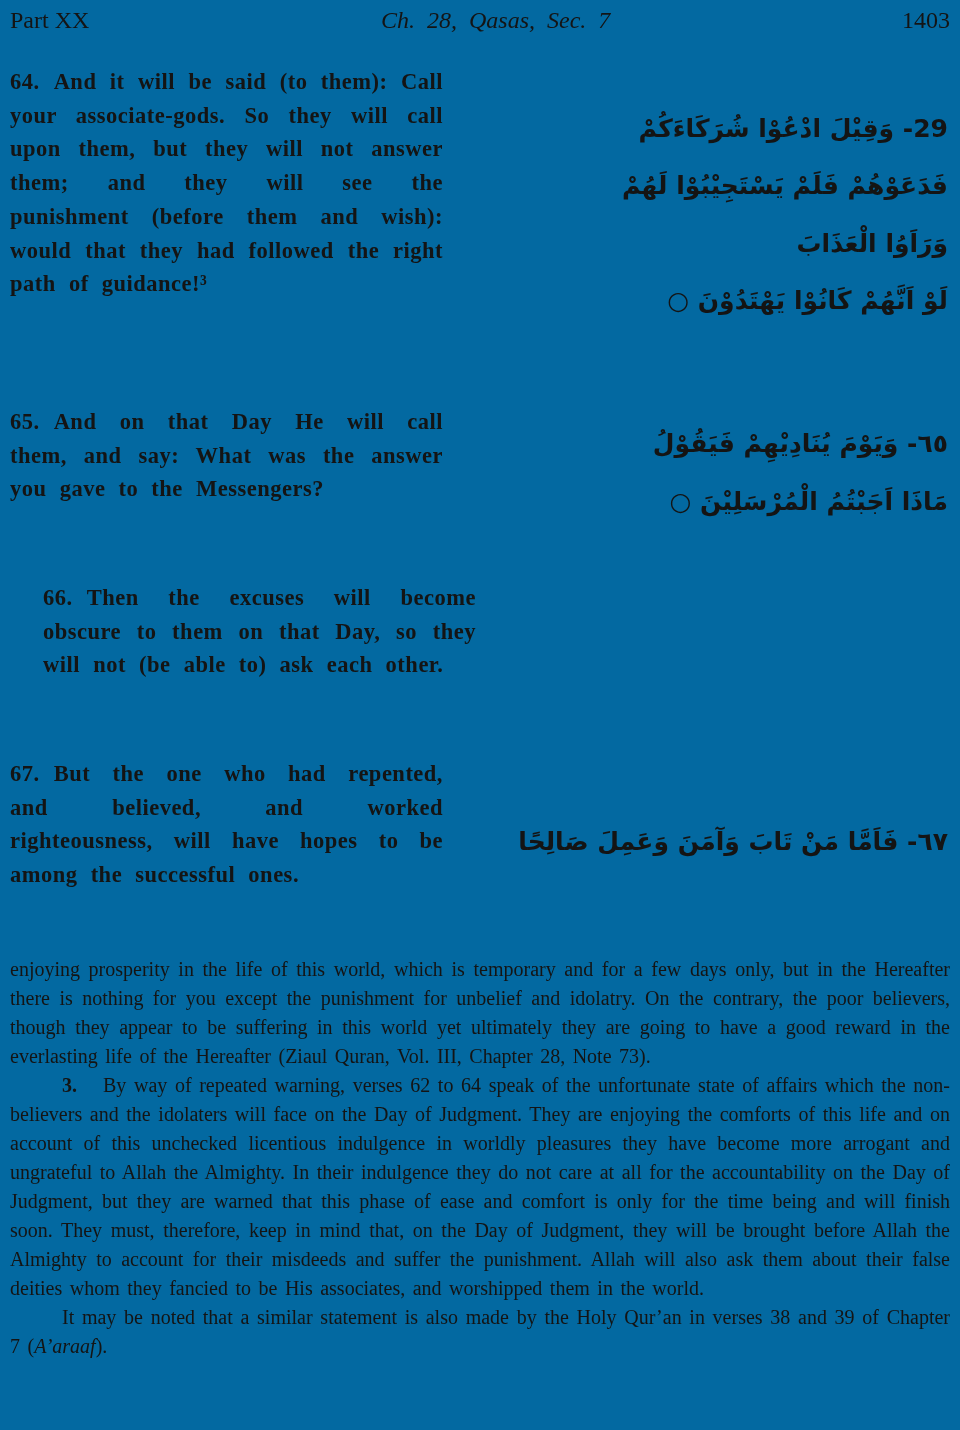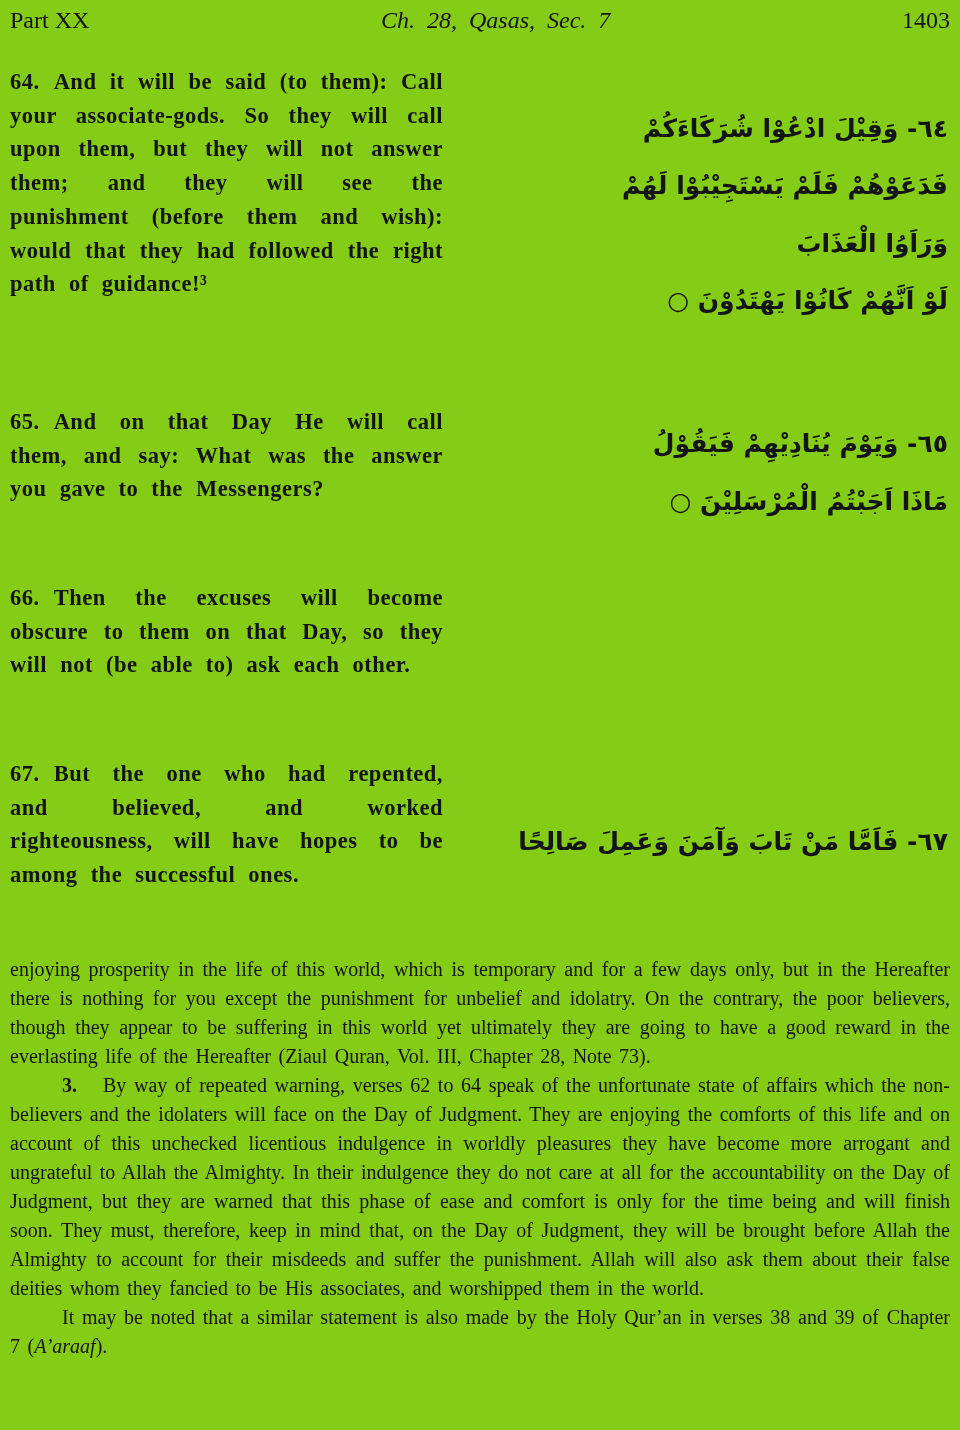--- a/index.html
+++ b/index.html
@@ -9,21 +9,21 @@
     font-family: "Liberation Serif", serif;
     color: #141414;
   }
   .page {
     position: relative;
     width: 960px;
     height: 1430px;
     box-sizing: border-box;
     padding: 6px 10px 0 10px;
     overflow: hidden;
-    background: #84cc16;
+    background: #0369a1;
   }
   .header {
     display: flex;
     justify-content: space-between;
     align-items: baseline;
     font-size: 24px;
     line-height: 1.2;
   }
   .header .chap {
     font-style: italic;
@@ -33,21 +33,21 @@
     margin-top: 30px;
   }
   .vrow {
     display: flex;
     justify-content: space-between;
     align-items: center;
   }
   .vrow + .vrow { margin-top: 40px; }
   .r1 { min-height: 300px; }
   .r2 { min-height: 136px; }
-  .r3 { min-height: 136px; }
+  .r3 { min-height: 136px; margin-left: 33px; }
   .r4 { min-height: 170px; align-items: center; }
   .eng {
     width: 433px;
     margin: 0;
     align-self: flex-start;
     font-size: 22.5px;
     font-weight: bold;
     line-height: 1.5;
     text-align: justify;
     letter-spacing: 0.5px;
@@ -60,21 +60,21 @@
     text-align: right;
     font-family: "DejaVu Sans", sans-serif;
     font-weight: 700;
     font-size: 25px;
     line-height: 2.3;
     padding-right: 2px;
   }
   .arline { white-space: nowrap; }
   .footnotes {
     margin-top: 16px;
-    border-top: 3px solid #84cc16;
+    border-top: 3px solid #0369a1;
     padding-top: 9px;
     font-size: 20px;
     line-height: 1.45;
     text-align: justify;
     word-spacing: 2.5px;
   }
   .fn { margin: 0; }
   .fn.indent { text-indent: 52px; }
   .fnnum {
     font-weight: bold;
@@ -92,21 +92,21 @@
     <span>1403</span>
   </div>
 
   <div class="verses">
 
     <div class="vrow r1">
       <p class="eng">
         <span class="vnum">64.</span><span>And it will be said (to them): Call your associate-gods. So they will call upon them, but they will not answer them; and they will see the punishment (before them and wish): would that they had followed the right path of guidance!³</span>
       </p>
       <div class="ar">
-        <div class="arline">٦٤- وَقِيْلَ ادْعُوْا شُرَكَاءَكُمْ</div>
+        <div class="arline">29- وَقِيْلَ ادْعُوْا شُرَكَاءَكُمْ</div>
         <div class="arline">فَدَعَوْهُمْ فَلَمْ يَسْتَجِيْبُوْا لَهُمْ</div>
         <div class="arline">وَرَاَوُا الْعَذَابَ</div>
         <div class="arline">لَوْ اَنَّهُمْ كَانُوْا يَهْتَدُوْنَ ○</div>
       </div>
     </div>
 
     <div class="vrow r2">
       <p class="eng">
         <span class="vnum">65.</span><span>And on that Day He will call them, and say: What was the answer you gave to the Messengers?</span>
       </p>

